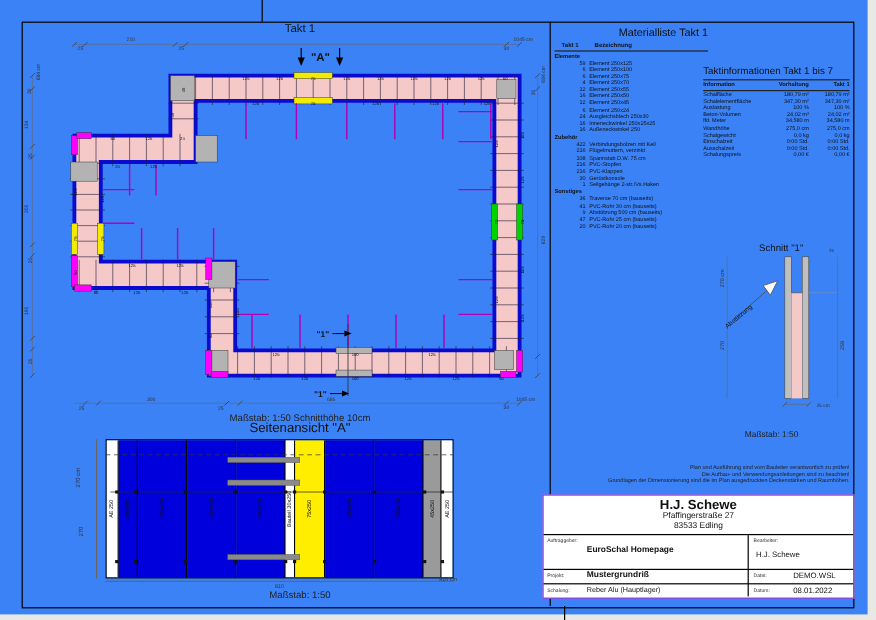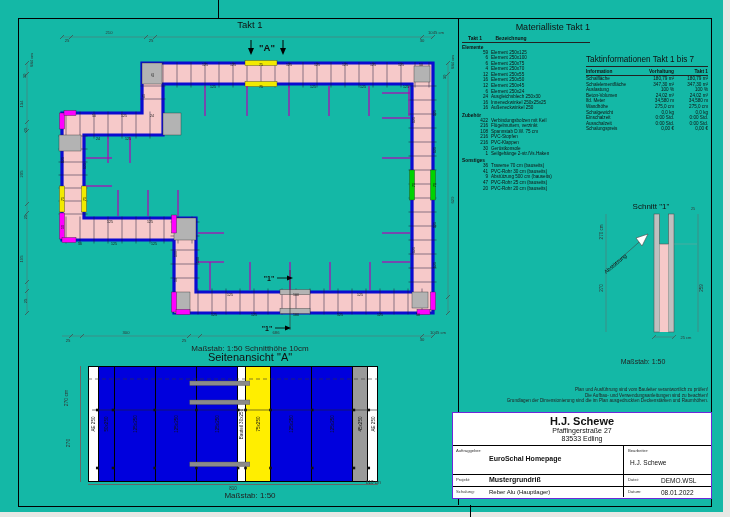--- a/index.html
+++ b/index.html
@@ -1,17 +1,17 @@
 <!DOCTYPE html>
 <html><head>
 <meta charset="utf-8">
 <style>
   html,body{margin:0;padding:0;width:730px;height:517px;overflow:hidden;
     background:#e8e8e5;font-family:"Liberation Sans","DejaVu Sans",sans-serif;}
-  .sheet{position:absolute;left:0;top:0;width:723px;height:512px;background:#14b8a6;}
+  .sheet{position:absolute;left:0;top:0;width:723px;height:512px;background:#3b82f6;}
   .frame{position:absolute;left:18px;top:18px;width:692px;height:487px;border:1px solid #000;}
   .vdivider{position:absolute;left:458px;top:18px;width:1px;height:487px;background:#000;}
   .cropmark{position:absolute;width:1px;background:#000;}
   .cm-top{left:218px;top:0;height:18px;}
   .cm-bottom{left:470px;top:505px;height:12px;}
   .takt-header{position:absolute;left:180px;top:19px;width:140px;text-align:center;
     font-size:9.5px;color:#111;}
   #plan-svg{position:absolute;left:18px;top:18px;width:442px;height:330px;}
   svg text{font-family:"Liberation Sans","DejaVu Sans",sans-serif;}
   .plan-scale{position:absolute;left:120px;top:344px;width:260px;text-align:center;

